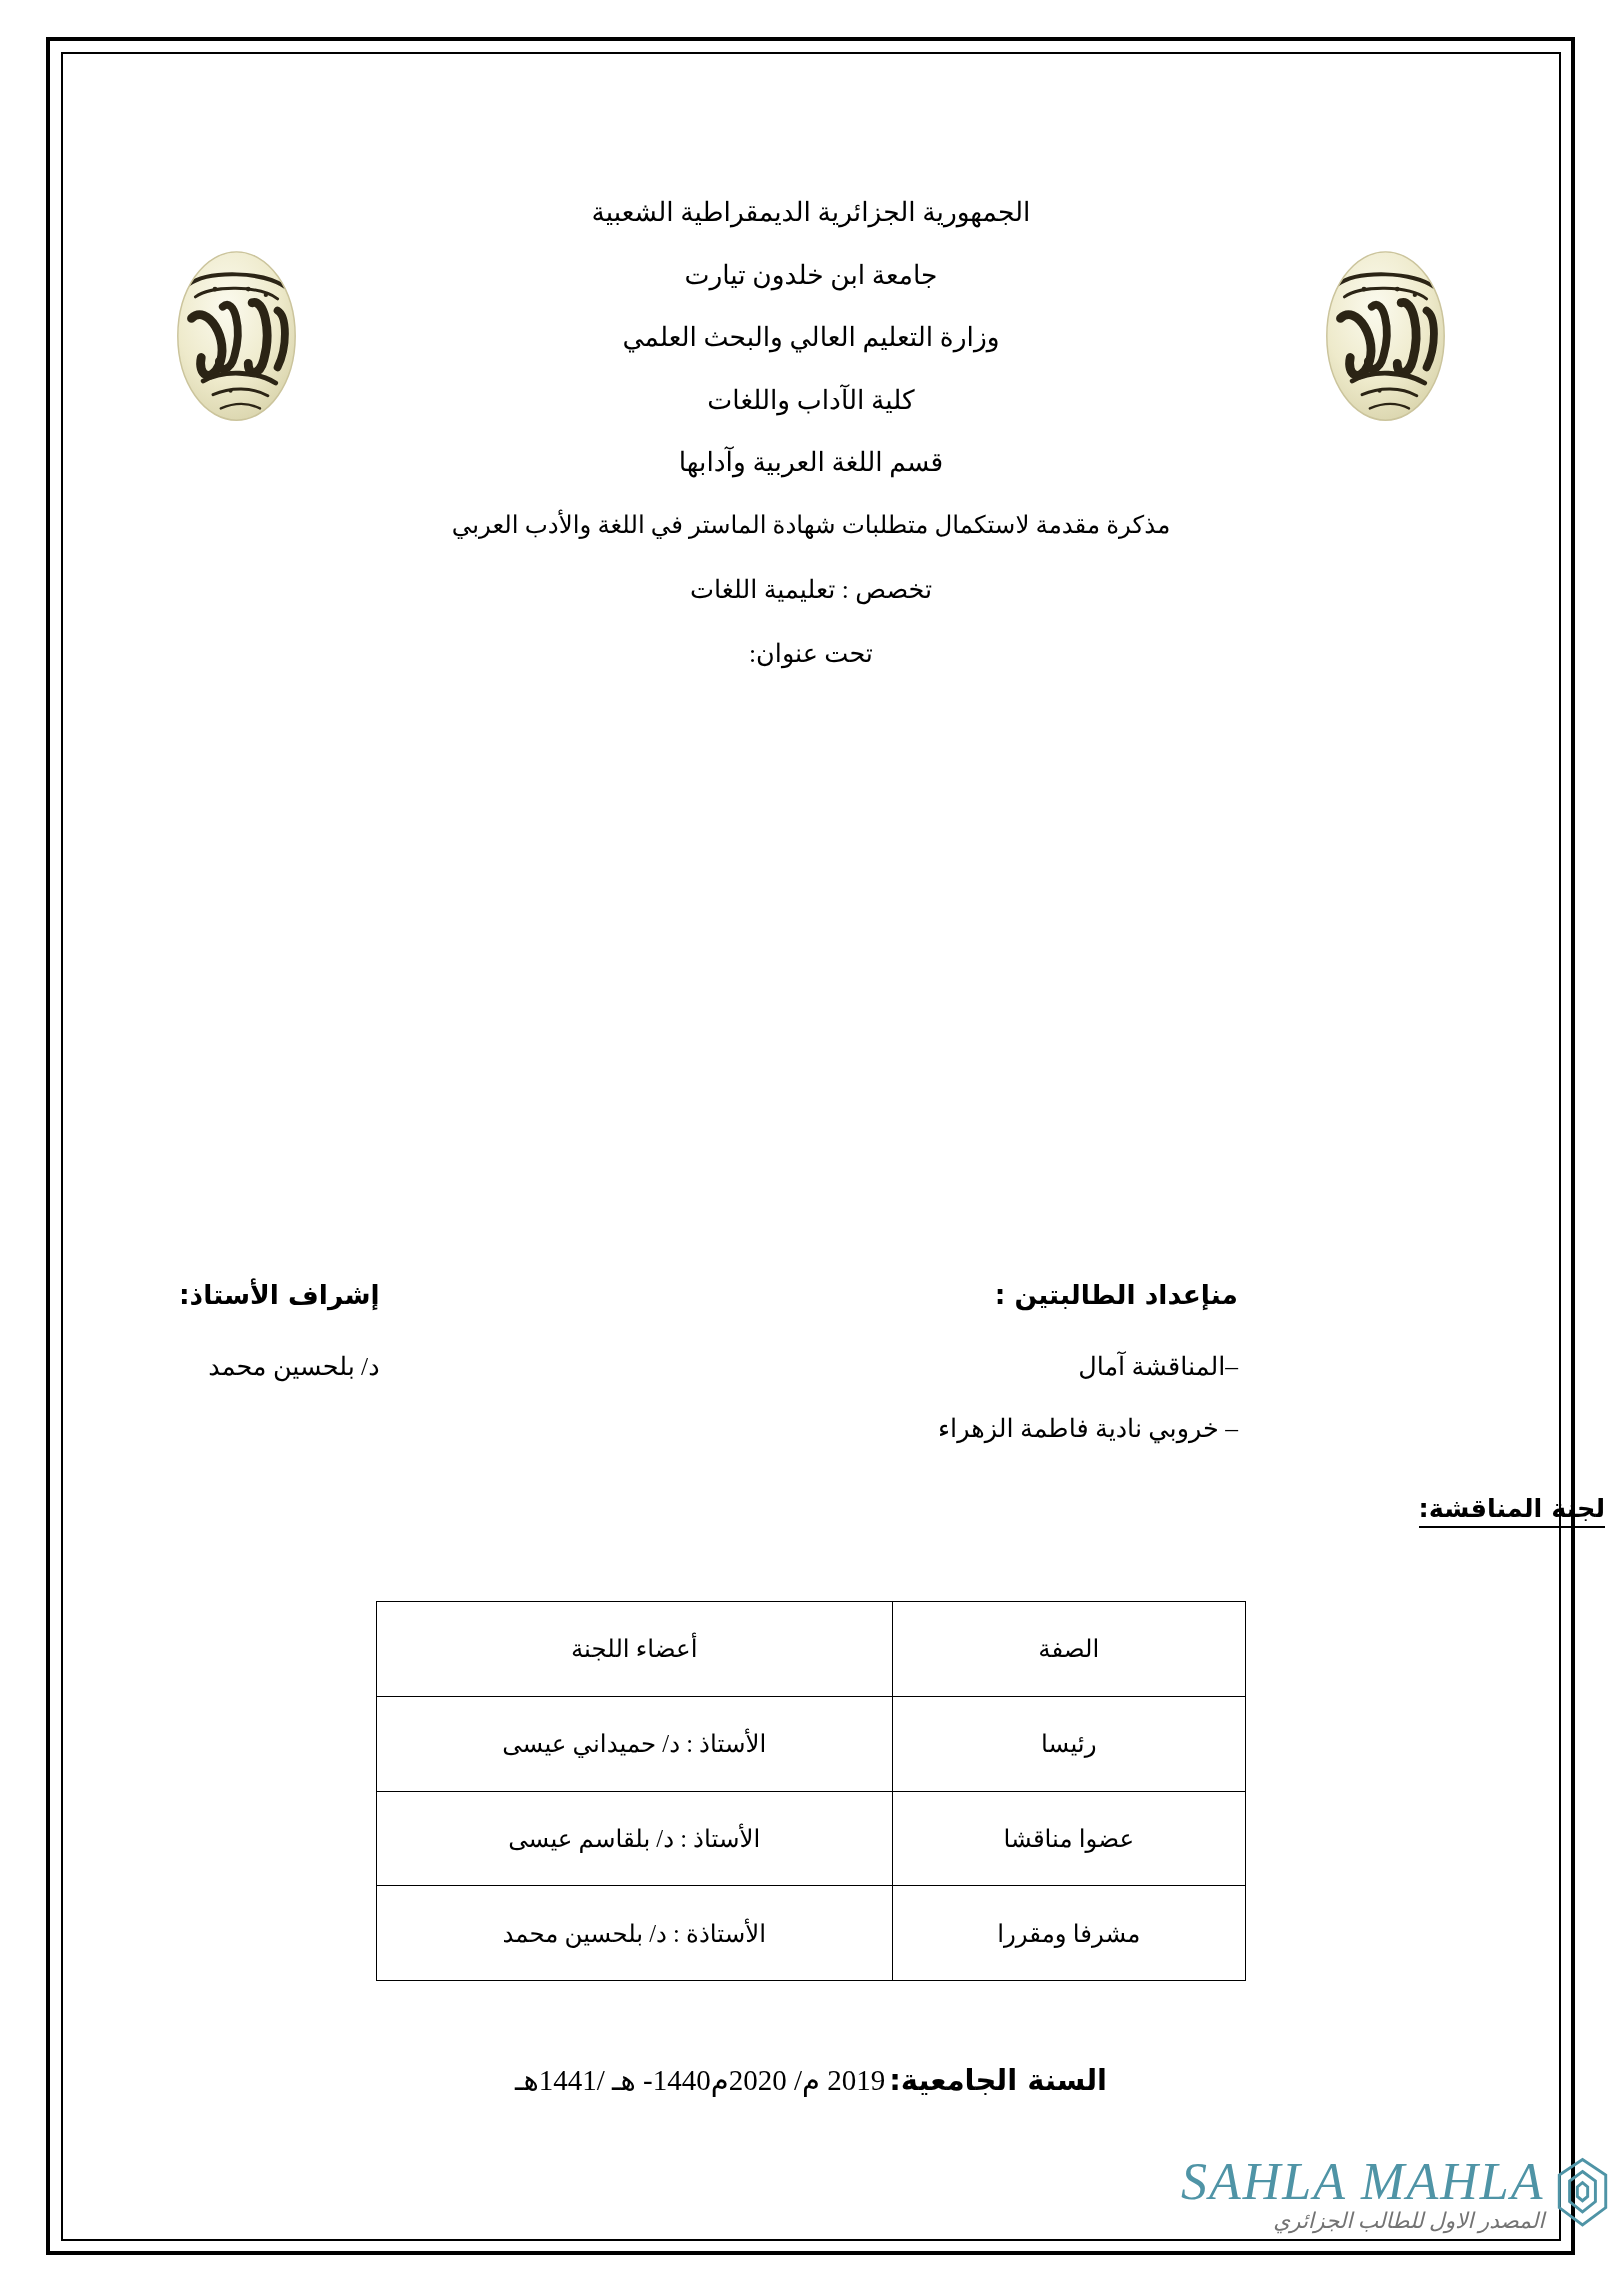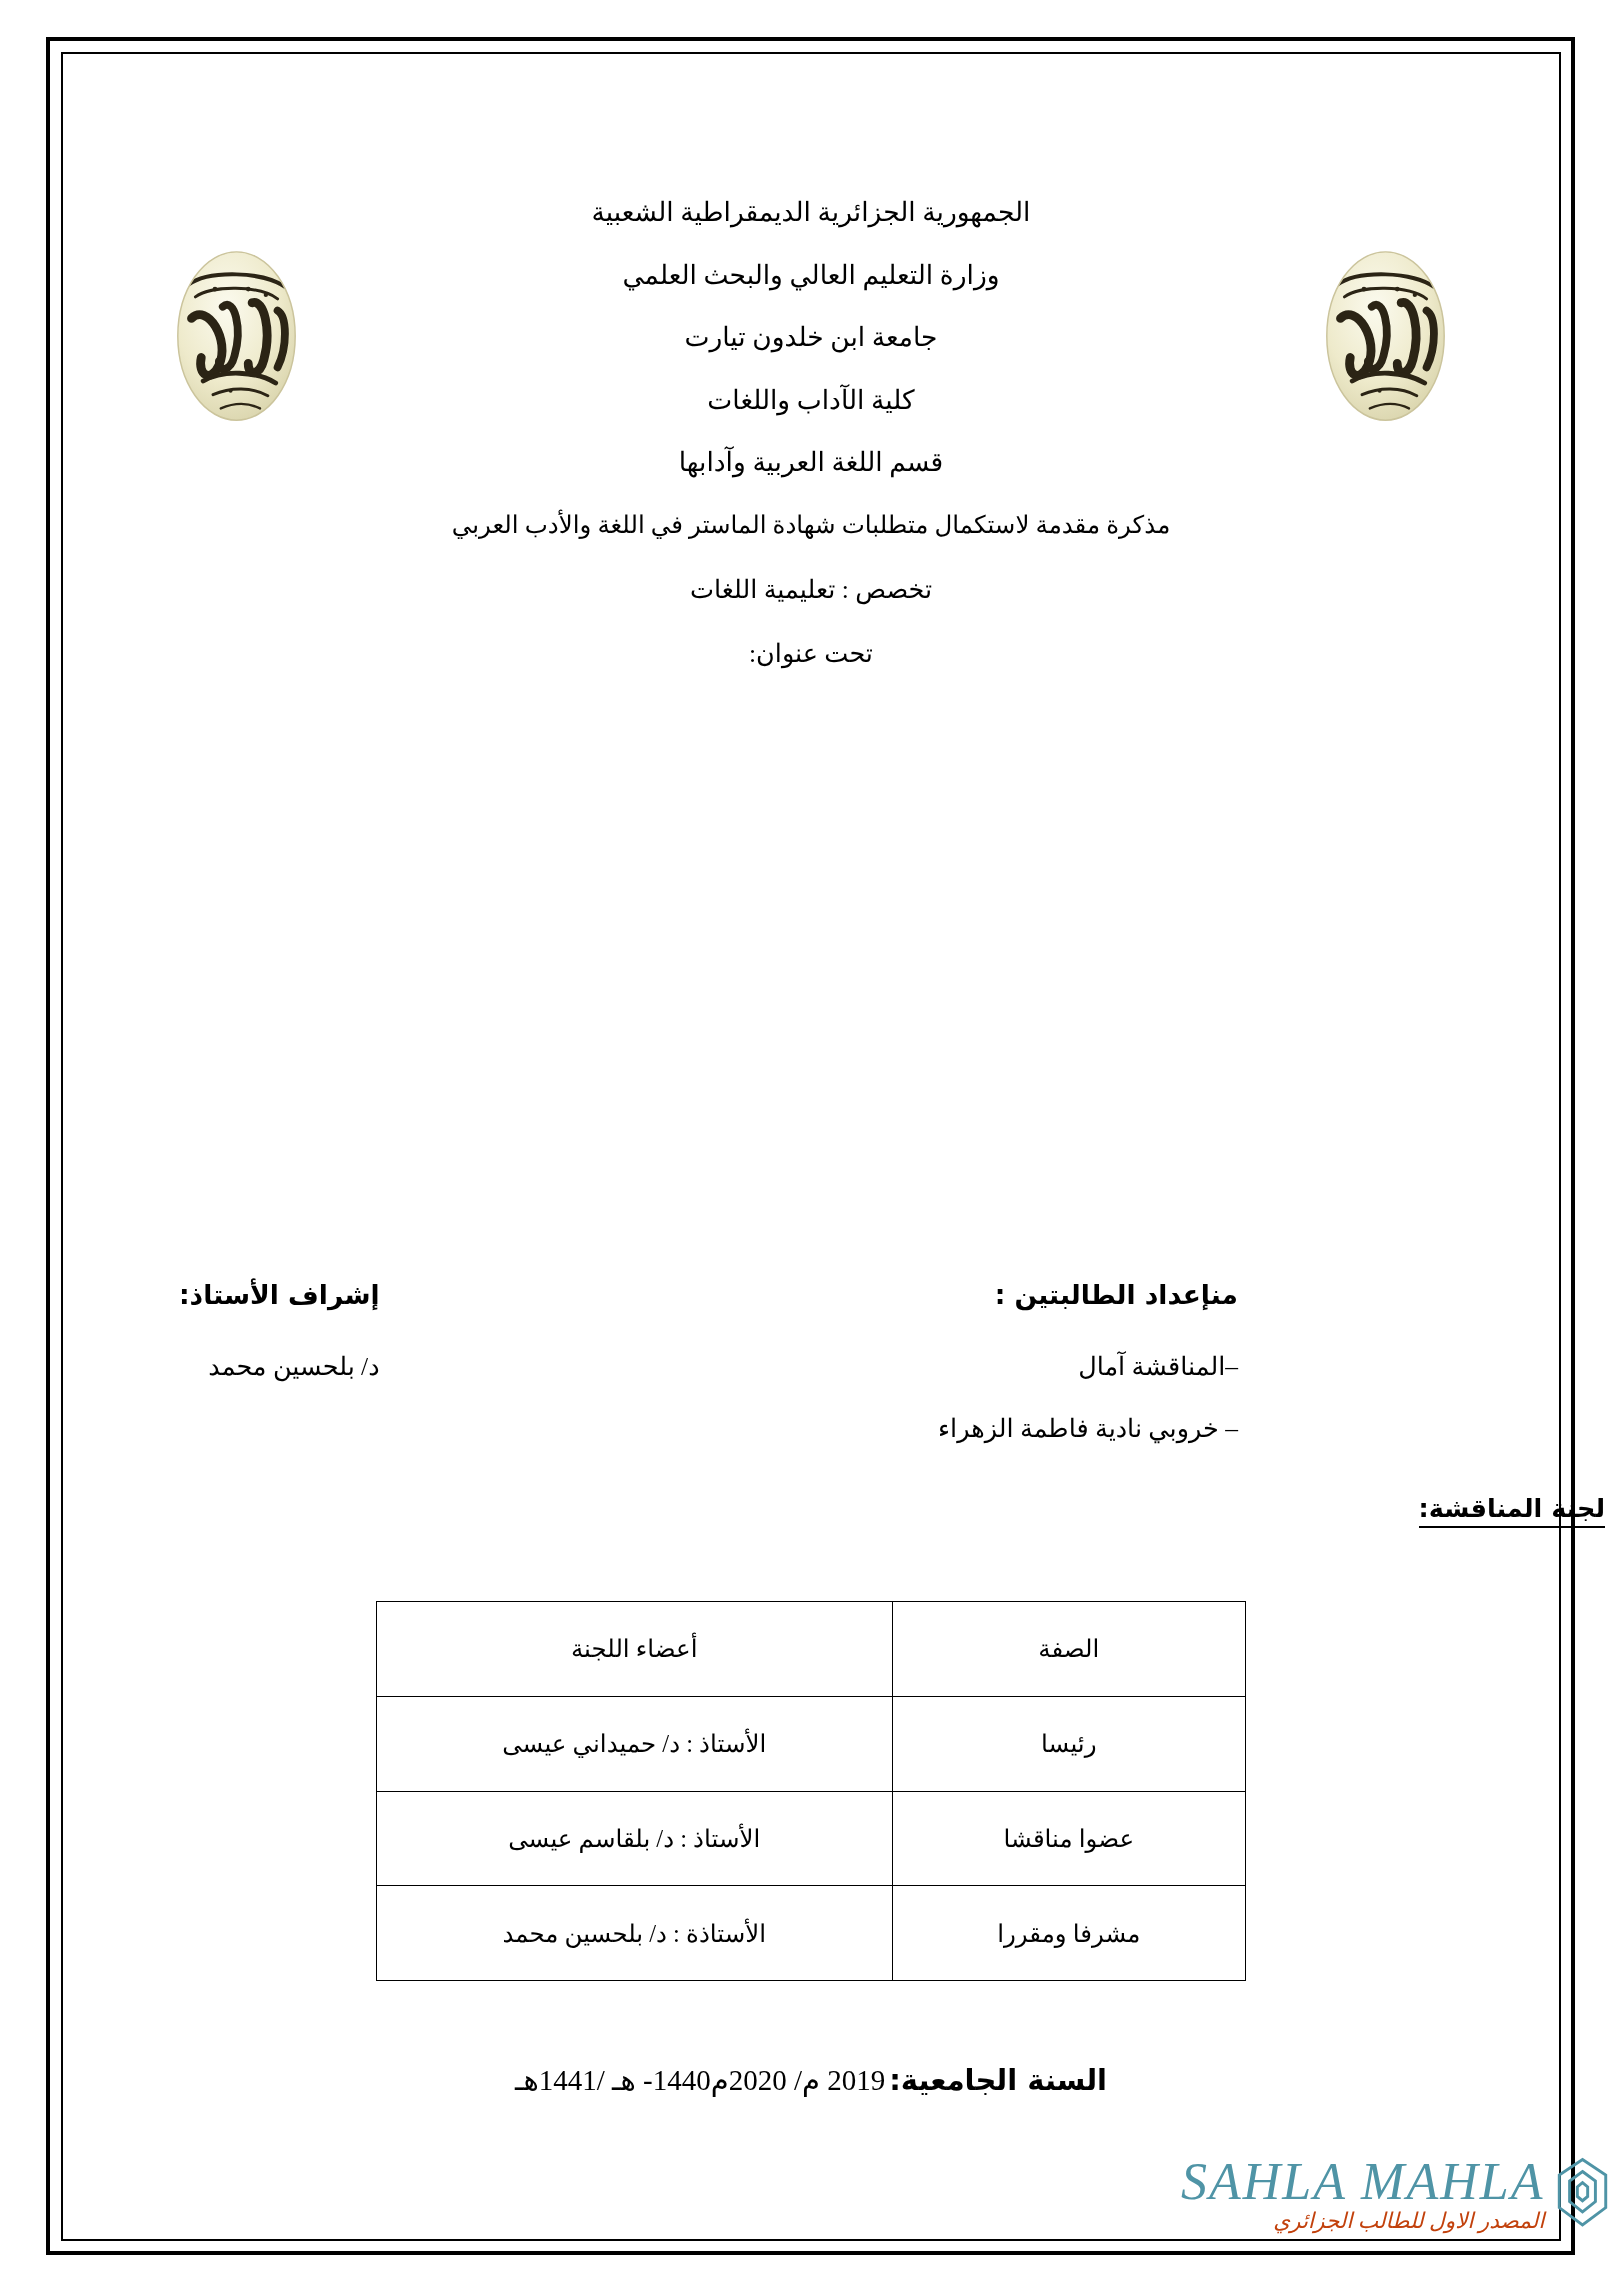--- a/index.html
+++ b/index.html
@@ -227,21 +227,21 @@
   .wm-title {
     font-family: "Liberation Serif", "DejaVu Serif", serif;
     font-size: 52px;
     letter-spacing: 2px;
     color: #4f94a6;
     line-height: 1.02;
     white-space: nowrap;
   }
   .wm-sub {
     font-size: 21.6px;
-    color: #c2410c;
+    color: #737373;
     line-height: 1.1;
     margin-top: 2px;
     white-space: nowrap;
     direction: rtl;
   }
   .wm-mark { flex: 0 0 auto; }
 </style>
 </head>
 <body>
 
@@ -311,22 +311,22 @@
           <circle cx="88" cy="44" r="2.4" fill="#2b2415" stroke="none"></circle>
           <circle cx="106" cy="50" r="2.2" fill="#2b2415" stroke="none"></circle>
           <circle cx="70" cy="148" r="2" fill="#2b2415" stroke="none"></circle>
         </g>
         <ellipse cx="76" cy="92" rx="60" ry="86" fill="none" stroke="#cbc49c" stroke-width="1.5"></ellipse>
       </svg>
     </div>
 
     <div class="header-block">
       <div class="header-line">الجمهورية الجزائرية الديمقراطية الشعبية</div>
+      <div class="header-line">جامعة ابن خلدون تيارت</div>
       <div class="header-line">وزارة التعليم العالي والبحث العلمي</div>
-      <div class="header-line">جامعة ابن خلدون تيارت</div>
       <div class="header-line">كلية الآداب واللغات</div>
       <div class="header-line">قسم اللغة العربية وآدابها</div>
     </div>
 
     <div class="submission">
       <div class="sub-line wide">مذكرة مقدمة لاستكمال متطلبات شهادة الماستر في اللغة والأدب العربي</div>
       <div class="sub-line">تخصص : تعليمية اللغات</div>
       <div class="sub-line">تحت عنوان:</div>
     </div>
 

